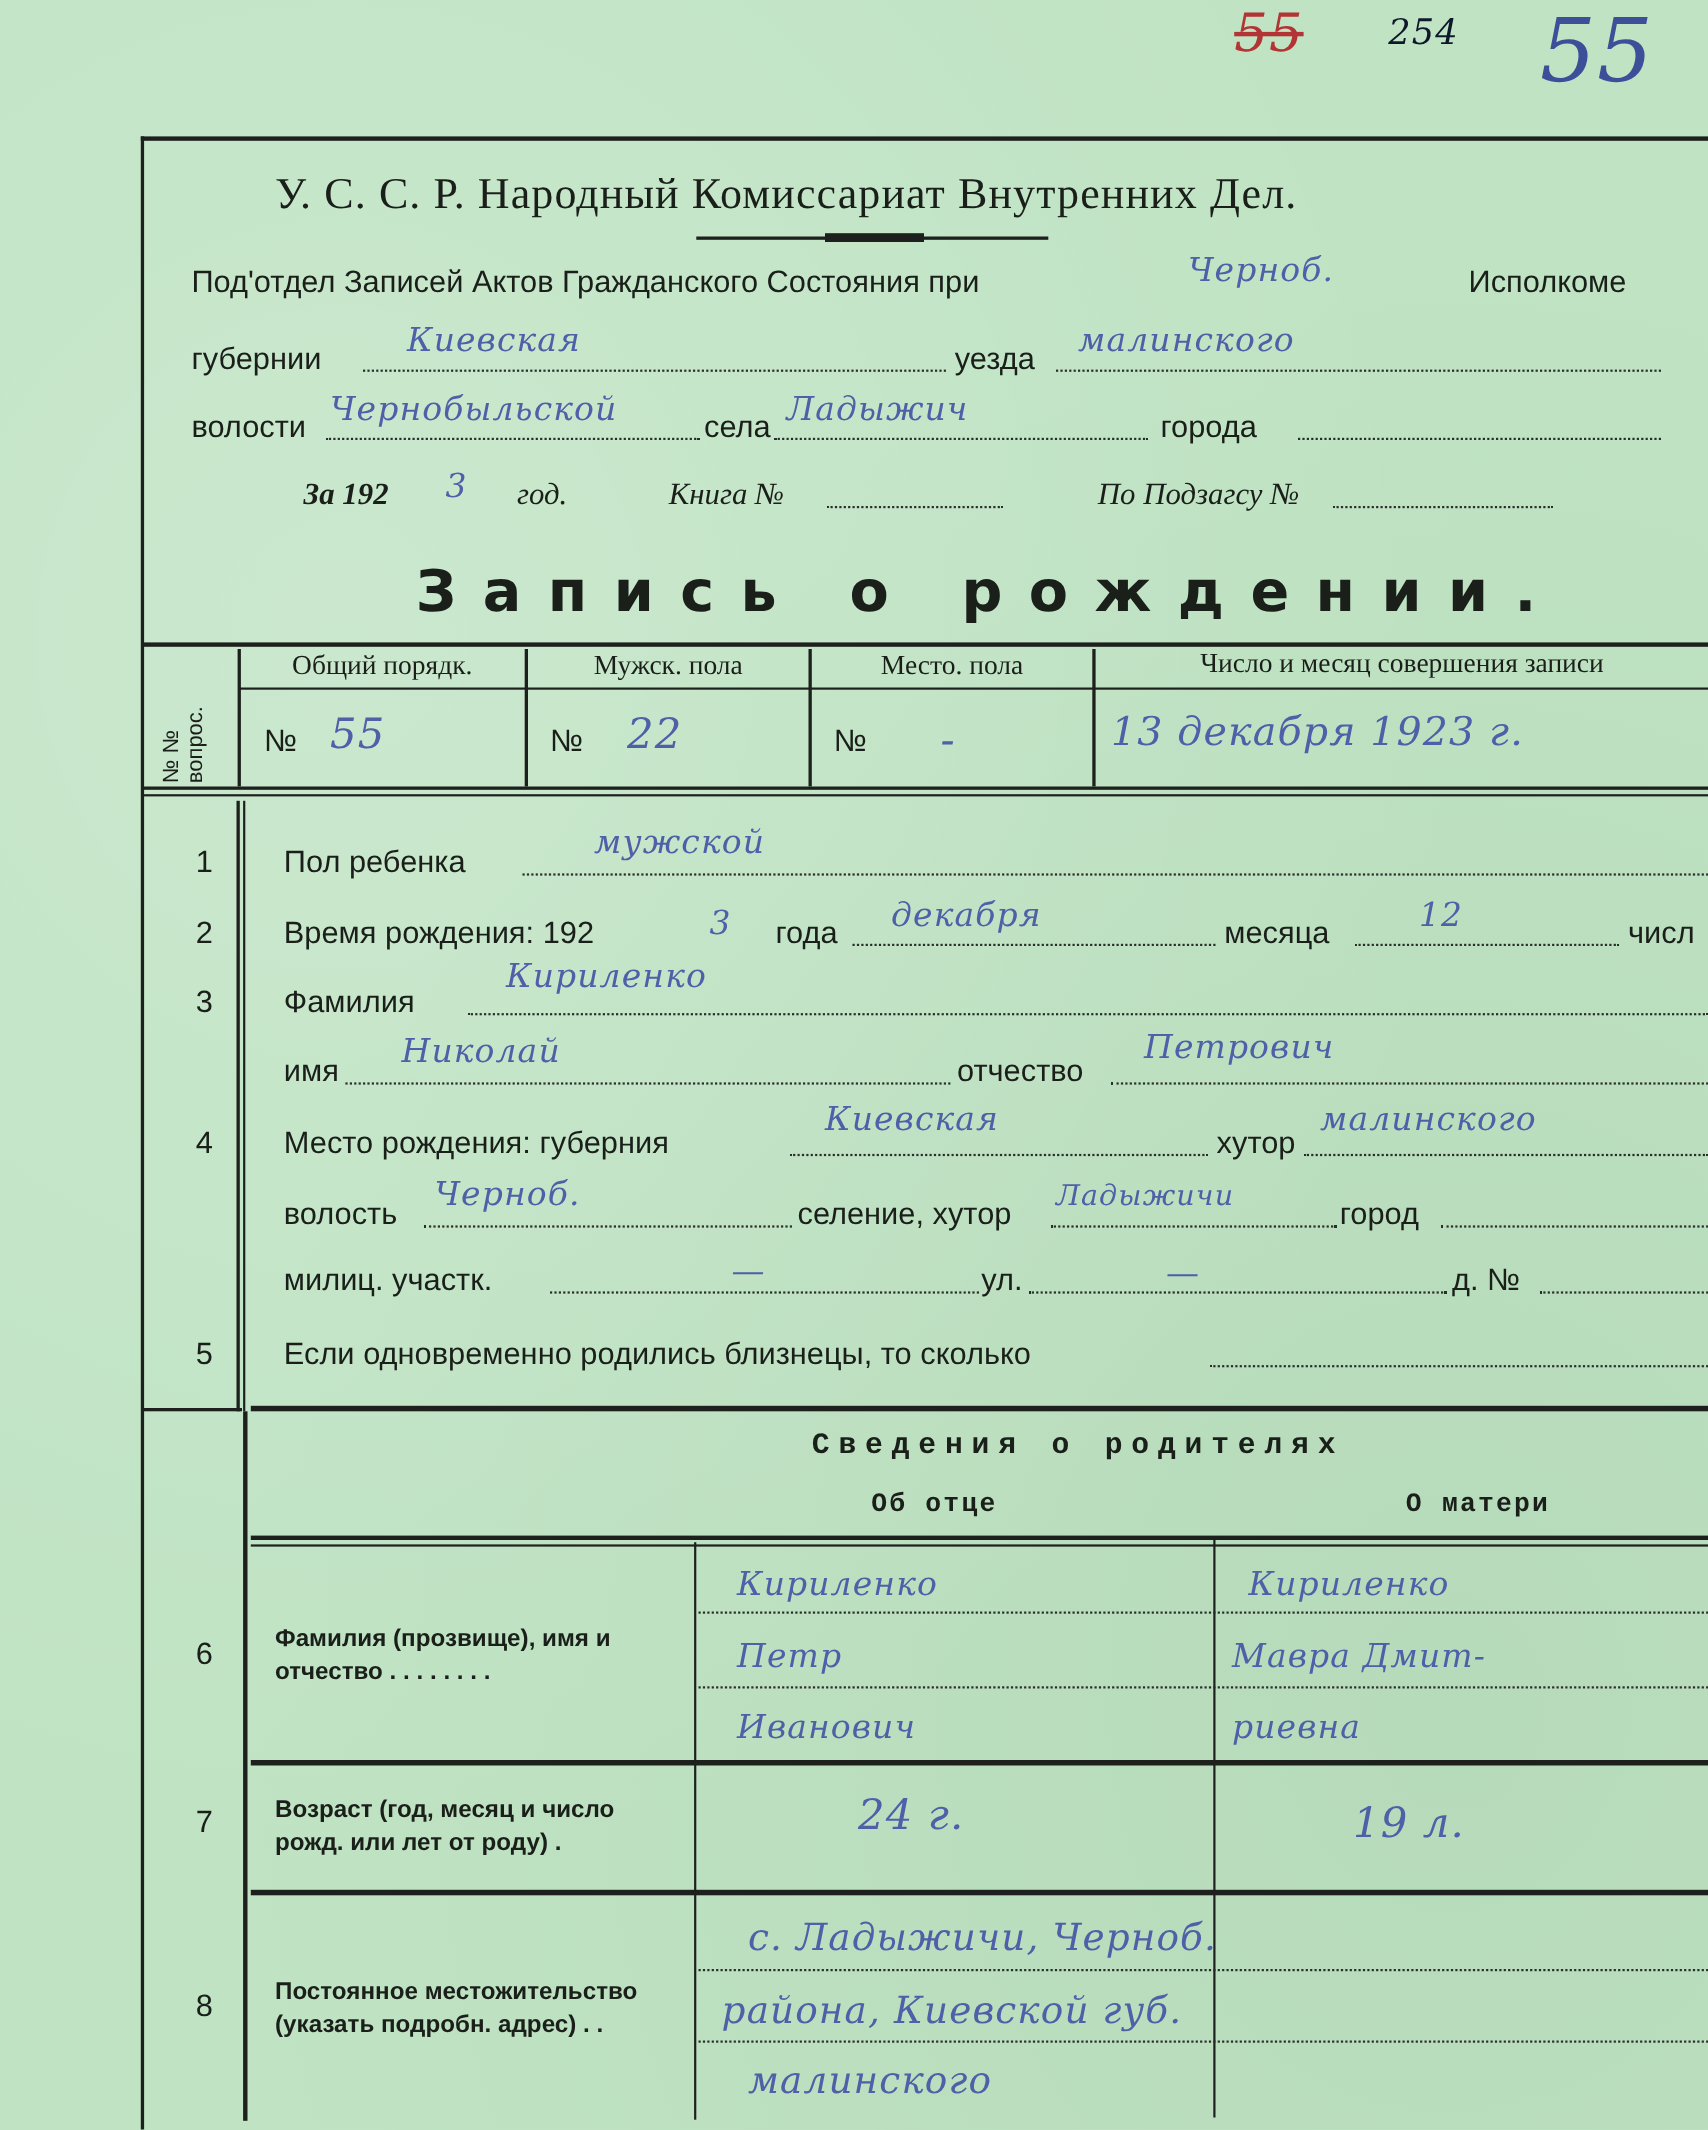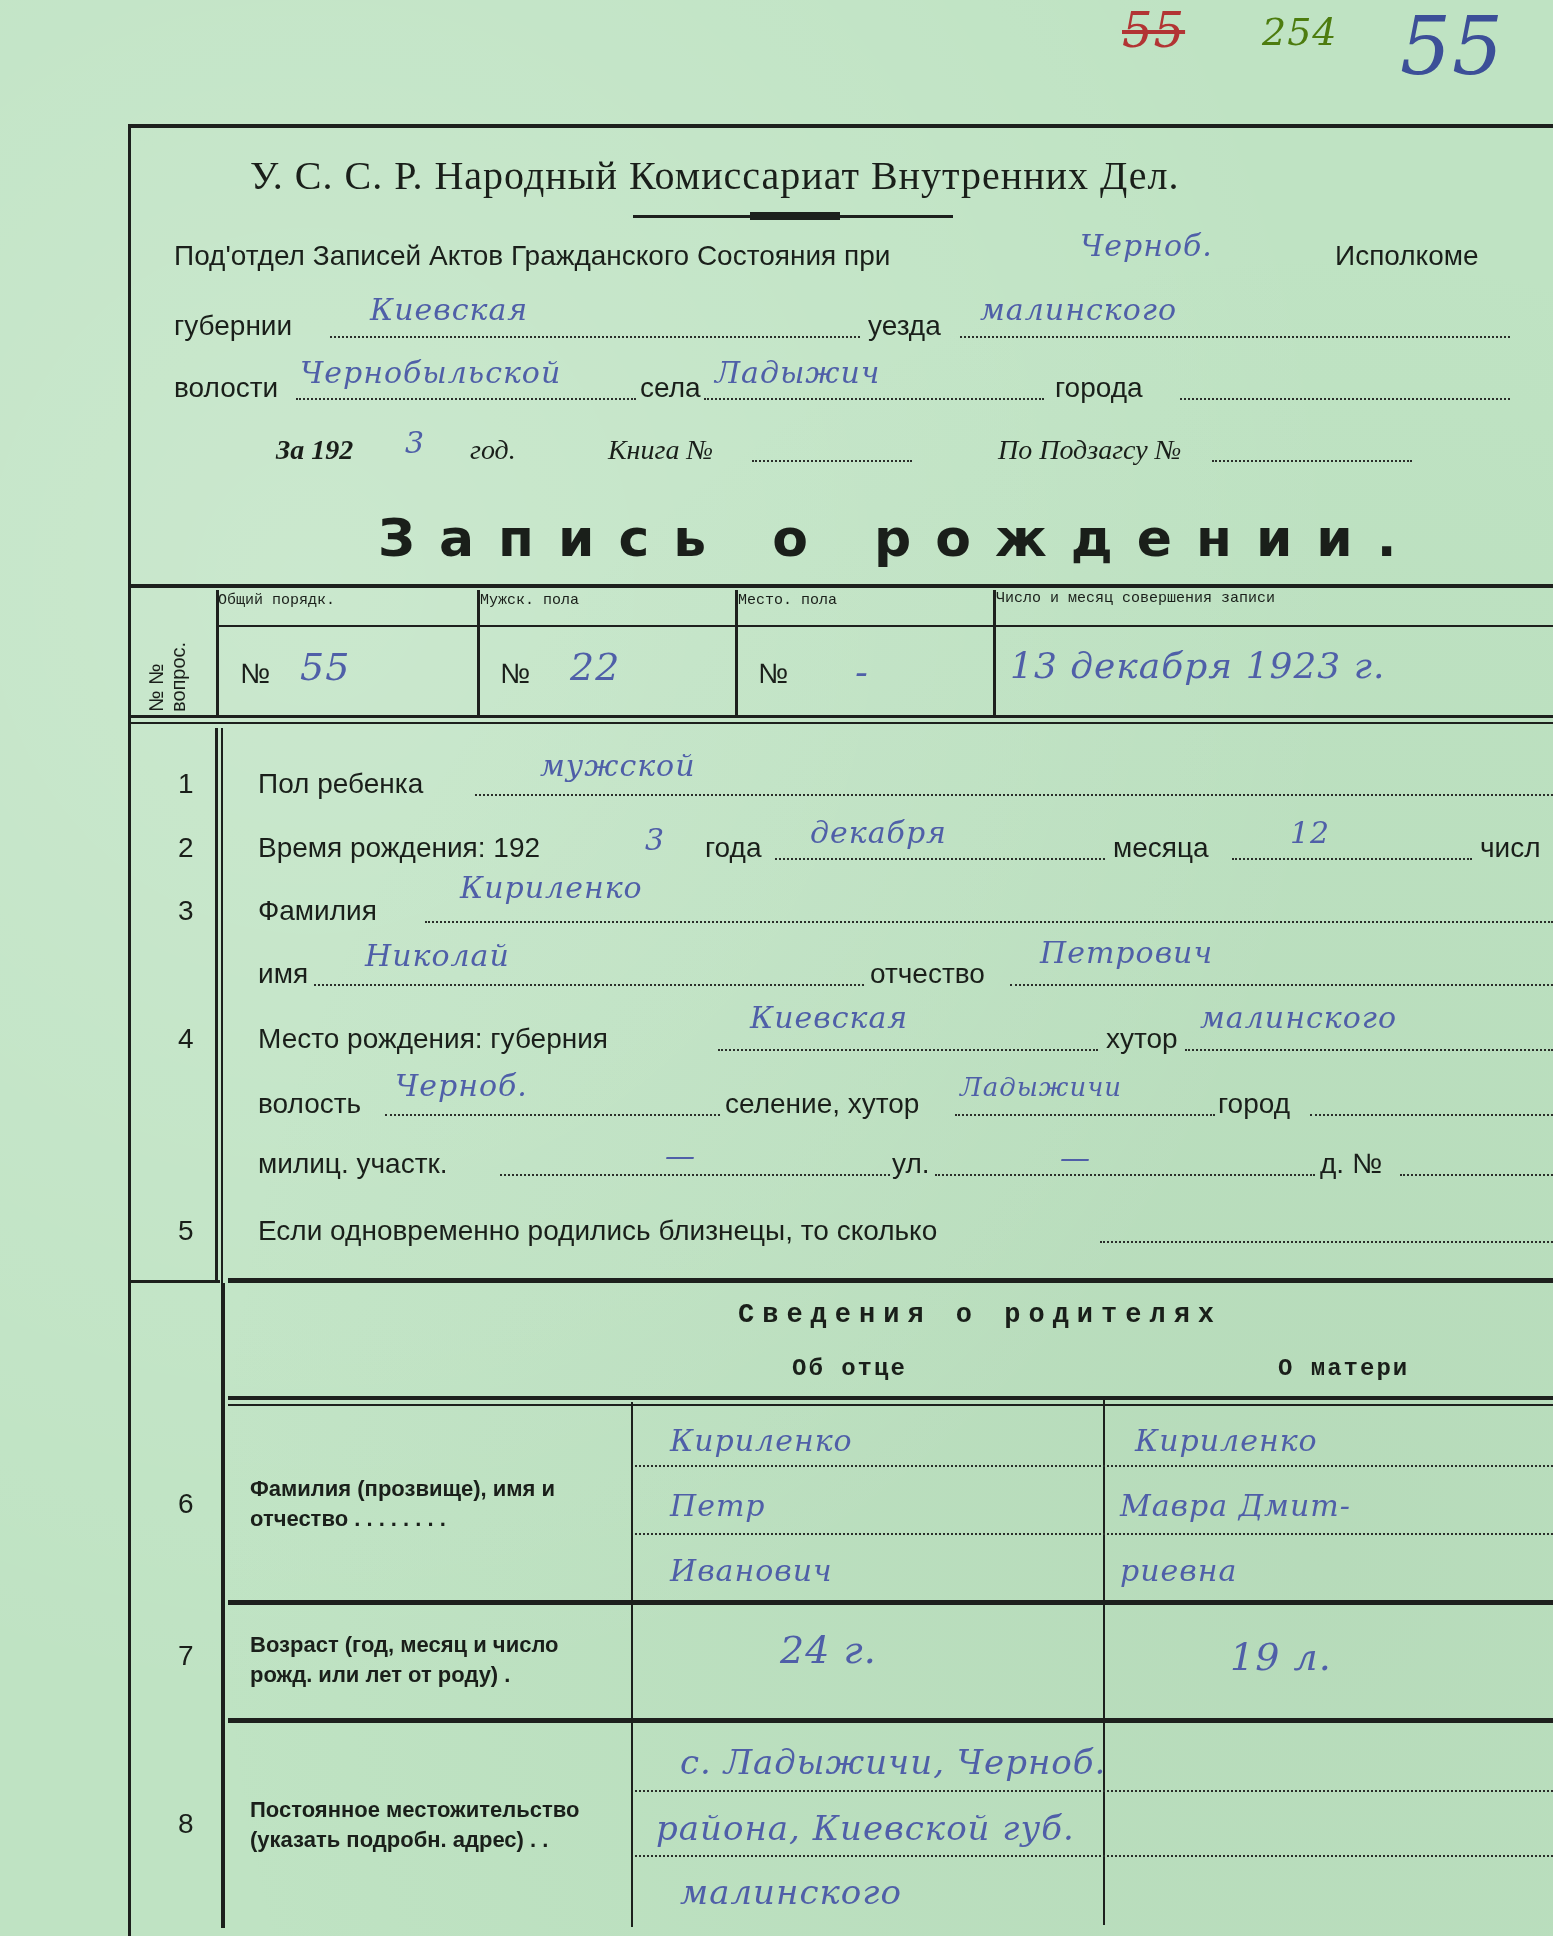--- a/index.html
+++ b/index.html
@@ -19,34 +19,34 @@
   .title { position:absolute; left:250px; top:152px; font-size:40px; font-weight:normal; letter-spacing:1px; }
   .orn { position:absolute; left:633px; top:215px; width:320px; height:3px; background:#1d201d; }
   .orn2 { position:absolute; left:750px; top:212px; width:90px; height:8px; background:#1d201d; }
   .line { position:absolute; font-size:28px; font-family:"Liberation Sans", sans-serif; }
   .dots { position:absolute; border-bottom:2px dotted #2a2e2a; }
   .field { position:absolute; font-size:30px; }
   .it { font-style:italic; font-family:"Liberation Serif", serif; font-size:28px; }
   .heading { position:absolute; left:378px; top:508px; font-size:52px; font-family:"DejaVu Sans", sans-serif; font-weight:bold; letter-spacing:24px; }
   .hbar { position:absolute; background:#1d201d; }
   .vbar { position:absolute; background:#1d201d; width:3px; }
-  .colh { position:absolute; font-size:15px; font-family:Liberation Mono, monospace; }
+  .colh { position:absolute; font-size:25px; font-family:Liberation Serif, serif; text-align:center; }
   .num { position:absolute; font-size:28px; font-family:"Liberation Sans", sans-serif; }
   .qn { position:absolute; left:178px; font-size:28px; font-family:"Liberation Sans", sans-serif; }
   .lbl { position:absolute; font-size:28px; font-family:"Liberation Sans", sans-serif; }
   .small { position:absolute; font-size:22px; font-family:"Liberation Sans", sans-serif; font-weight:bold; line-height:30px; }
   .vert { position:absolute; left:145px; top:605px; transform:rotate(-90deg); transform-origin:left top; font-size:20px; font-family:"Liberation Sans", sans-serif; line-height:22px; }
   .spaced { position:absolute; font-size:27px; font-family:"Liberation Mono", monospace; font-weight:bold; letter-spacing:8px; }
   .sub { position:absolute; font-size:24px; font-family:"Liberation Mono", monospace; font-weight:bold; letter-spacing:2px; }
 </style>
 </head>
 <body>
 
 <div class="abs hw red" style="left:1122px;top:2px;font-size:48px;text-decoration:line-through;">55</div>
-<div class="abs hw" style="left:1262px;top:10px;font-size:38px;color:#4d7c0f;">254</div>
+<div class="abs hw" style="left:1262px;top:10px;font-size:32px;color:#0f172a;">254</div>
 <div class="abs hw" style="left:1400px;top:0px;font-size:80px;color:#3c4f98;">55</div>
 
 <div class="frame"></div>
 
 <div class="title">У. С. С. Р. Народный Комиссариат Внутренних Дел.</div>
 <div class="orn"></div>
 <div class="orn2"></div>
 
 <div class="line" style="left:174px;top:240px;">Под'отдел Записей Актов Гражданского Состояния при</div>
 <div class="field hw" style="left:1080px;top:228px;">Черноб.</div>

